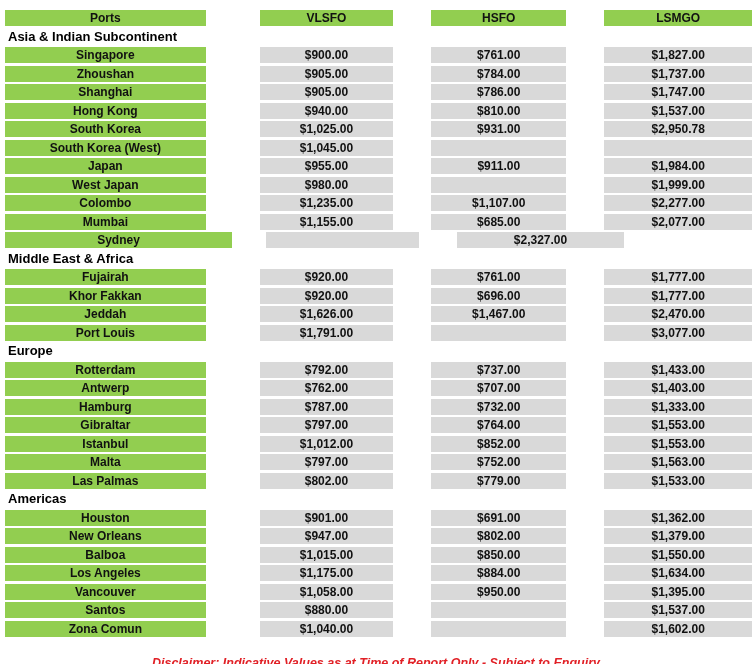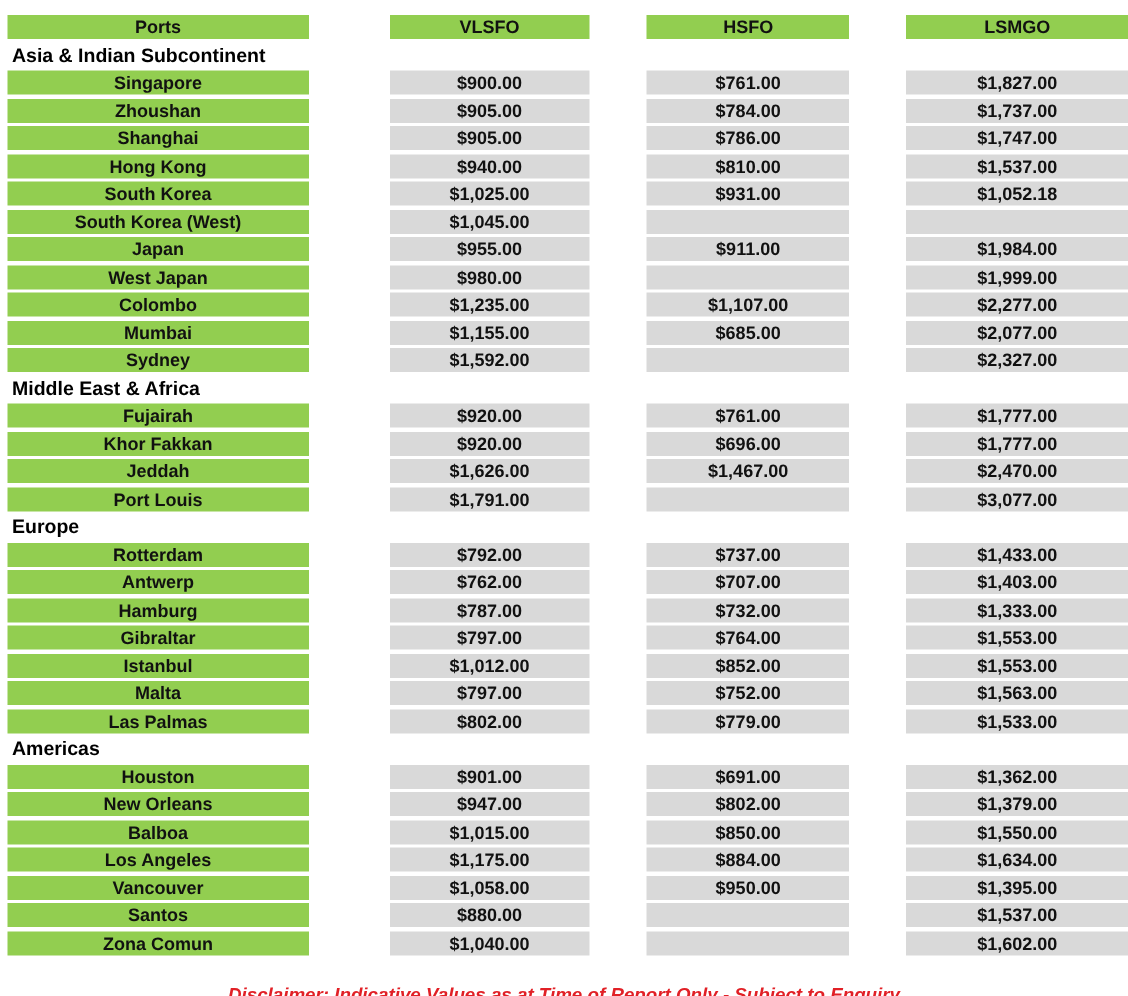--- a/index.html
+++ b/index.html
@@ -98,21 +98,21 @@
       <div class="row">
         <div class="cell c1 green">Hong Kong</div>
         <div class="cell c2 gray">$940.00</div>
         <div class="cell c3 gray">$810.00</div>
         <div class="cell c4 gray">$1,537.00</div>
       </div>
       <div class="row">
         <div class="cell c1 green">South Korea</div>
         <div class="cell c2 gray">$1,025.00</div>
         <div class="cell c3 gray">$931.00</div>
-        <div class="cell c4 gray">$1,052.18</div>
+        <div class="cell c4 gray">$2,950.78</div>
       </div>
       <div class="row">
         <div class="cell c1 green">South Korea (West)</div>
         <div class="cell c2 gray">$1,045.00</div>
         <div class="cell c3 gray"></div>
         <div class="cell c4 gray"></div>
       </div>
       <div class="row">
         <div class="cell c1 green">Japan</div>
         <div class="cell c2 gray">$955.00</div>
@@ -132,21 +132,20 @@
         <div class="cell c4 gray">$2,277.00</div>
       </div>
       <div class="row">
         <div class="cell c1 green">Mumbai</div>
         <div class="cell c2 gray">$1,155.00</div>
         <div class="cell c3 gray">$685.00</div>
         <div class="cell c4 gray">$2,077.00</div>
       </div>
       <div class="row">
         <div class="cell c1 green">Sydney</div>
-        <div class="cell c2 gray">$1,592.00</div>
         <div class="cell c3 gray"></div>
         <div class="cell c4 gray">$2,327.00</div>
       </div>
       <div class="section-row">Middle East &amp; Africa</div>
       <div class="row">
         <div class="cell c1 green">Fujairah</div>
         <div class="cell c2 gray">$920.00</div>
         <div class="cell c3 gray">$761.00</div>
         <div class="cell c4 gray">$1,777.00</div>
       </div>

